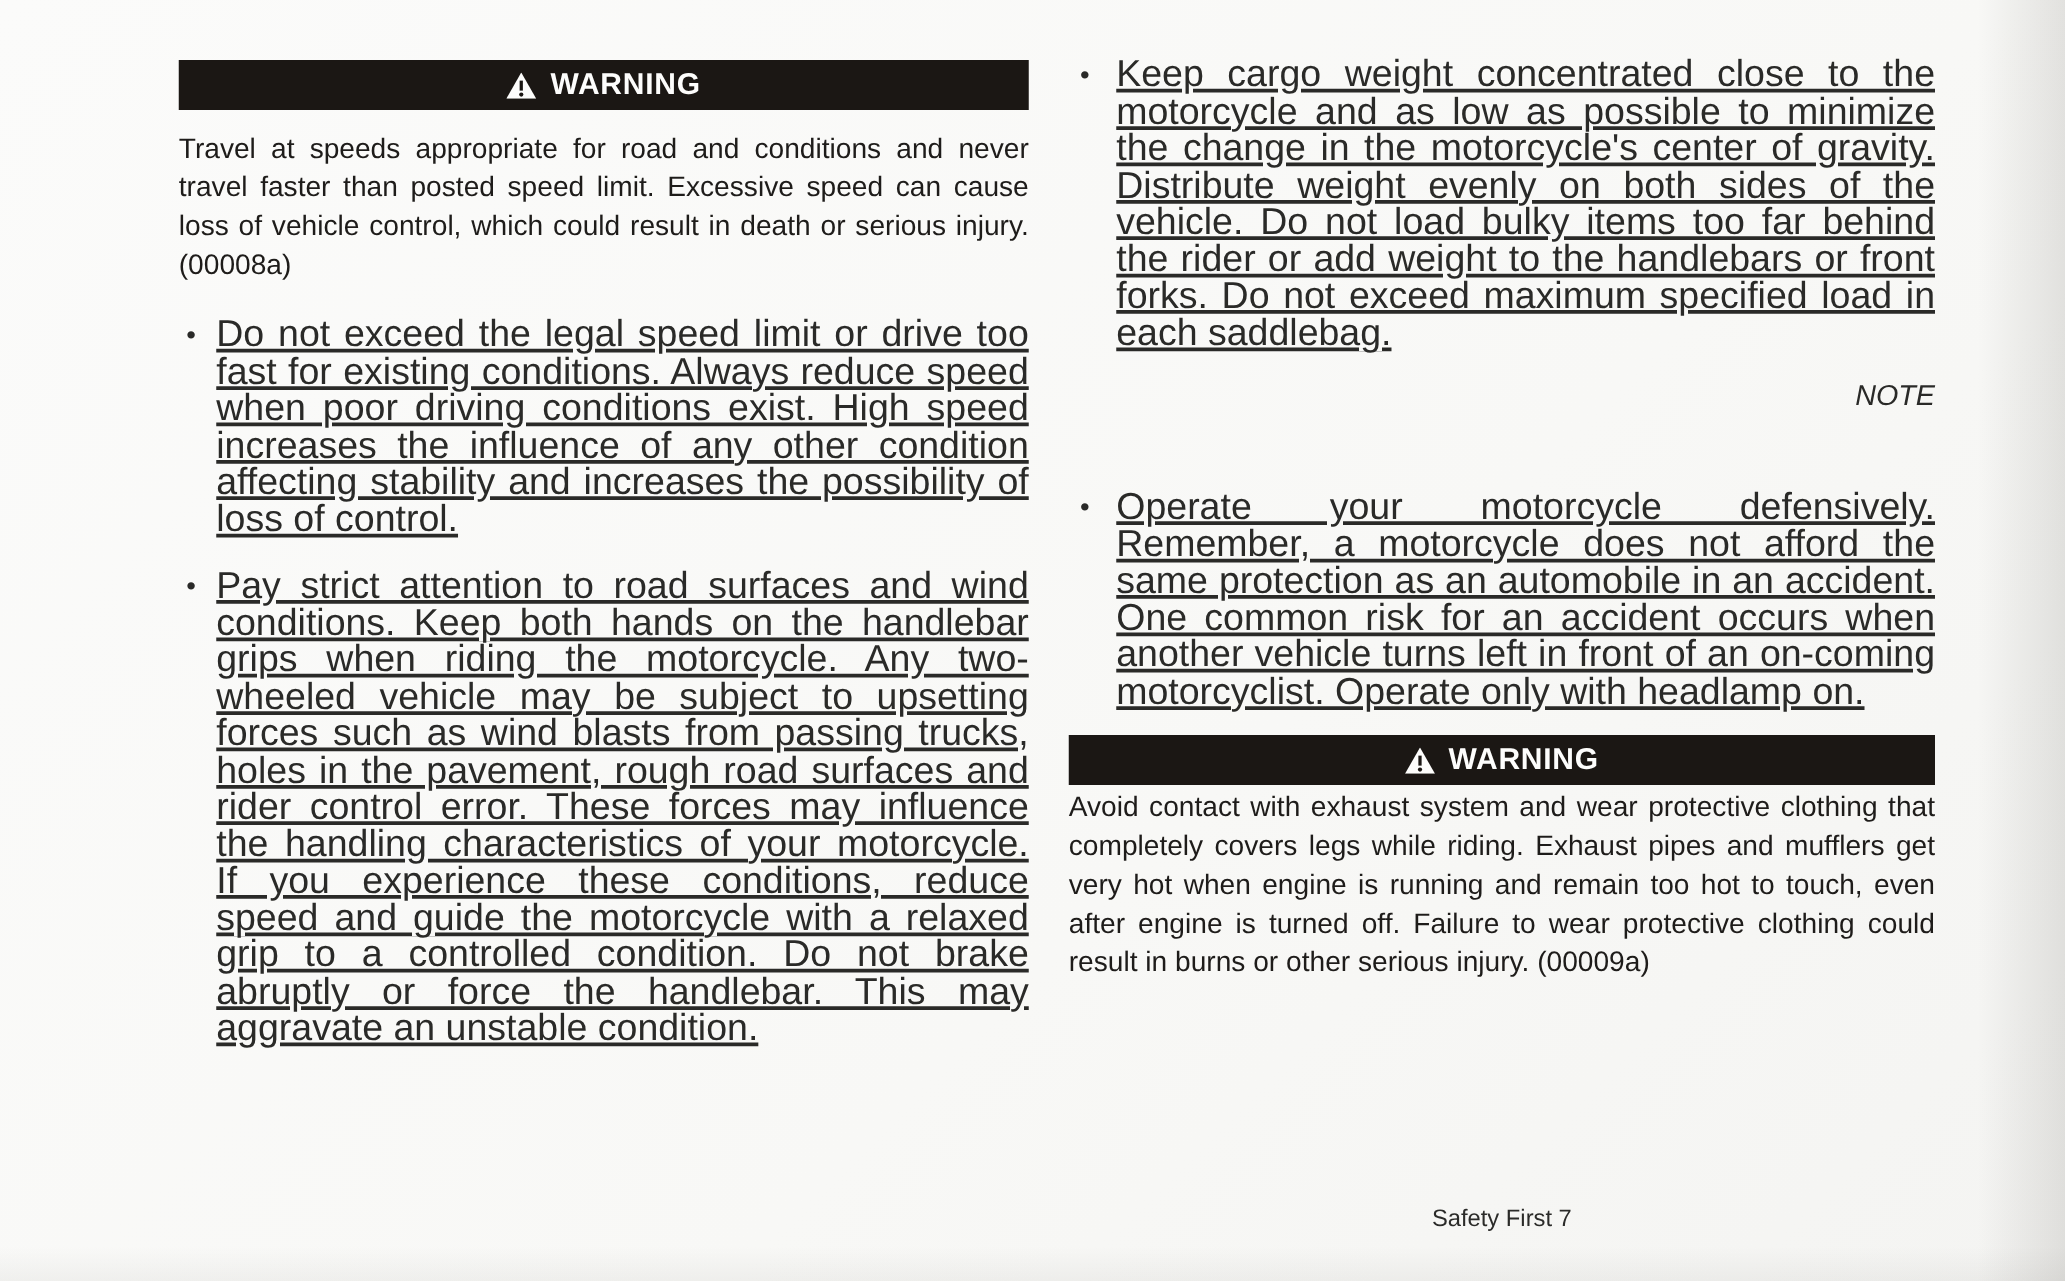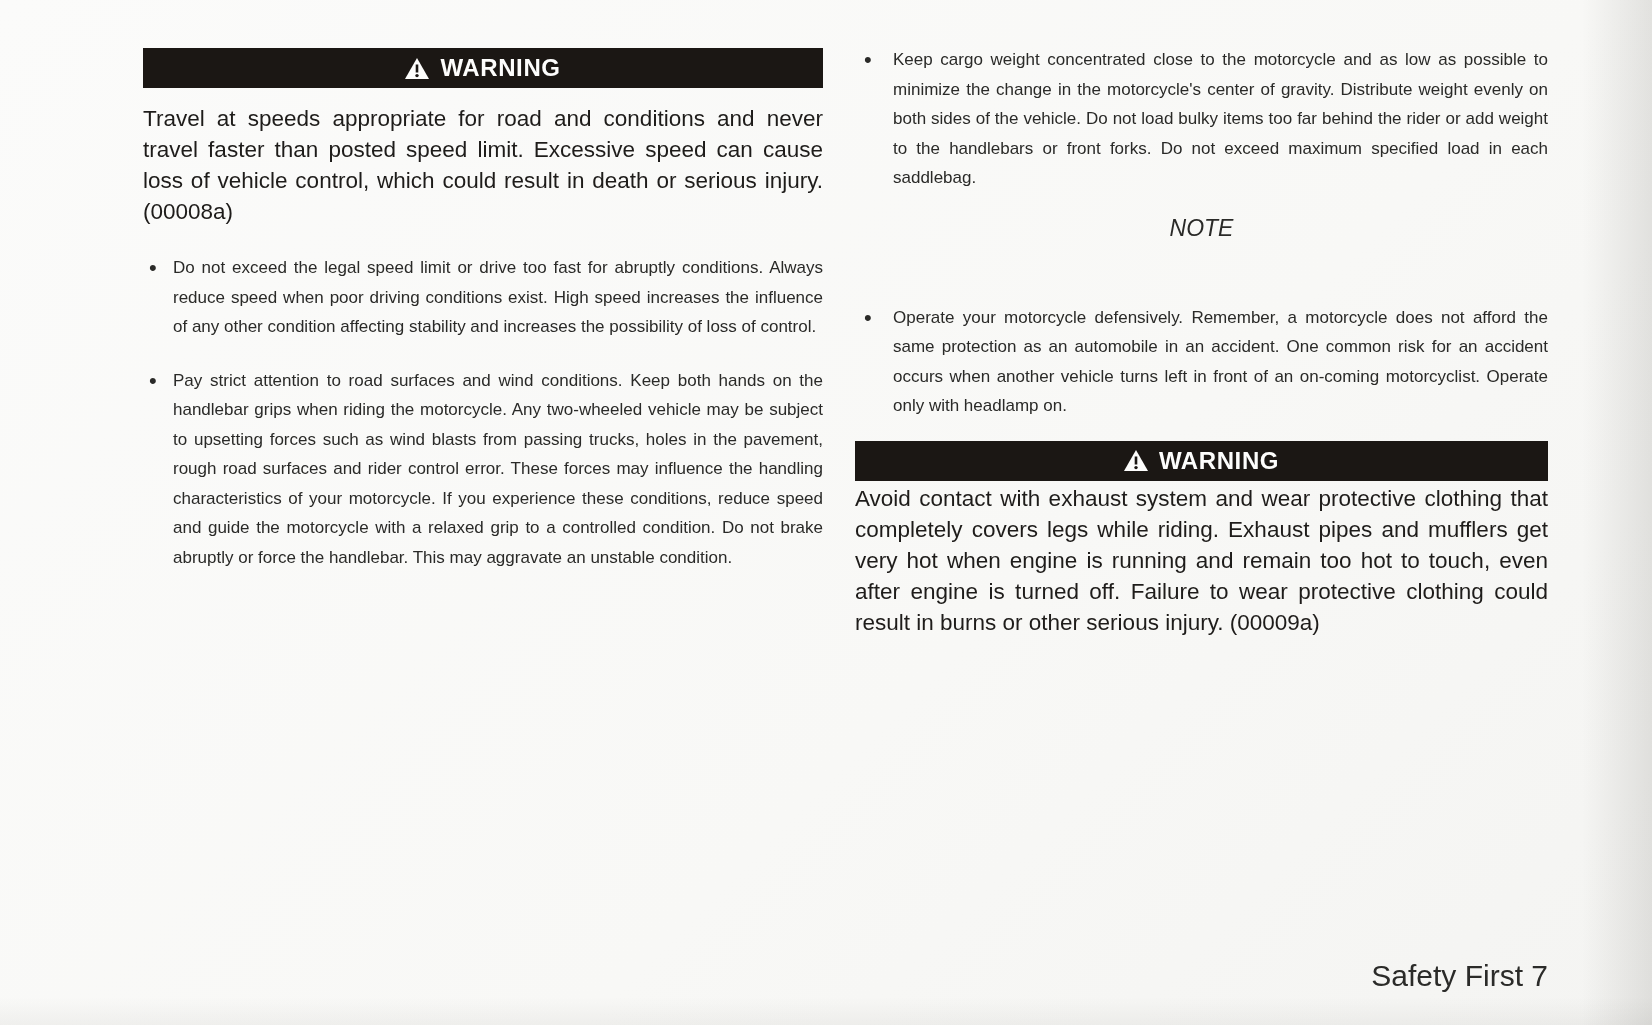--- a/index.html
+++ b/index.html
@@ -84,53 +84,54 @@
     flex: 0 0 30px;
     padding-left: 6px;
     box-sizing: border-box;
     font-size: 22px;
     line-height: 29.5px;
     color: #2a2a28;
   }
   .col-right .bullet-glyph { flex-basis: 38px; padding-left: 9px; }
   .bullet-text {
     flex: 1;
-    font-size: 17px;
+    font-size: 30px;
     line-height: 29.5px;
     text-align: justify;
     color: #2a2a28;
+    text-decoration: underline;
   }
 
   .col-right .bullet-list-top { margin-top: 0; }
 
   .note-heading {
     margin: 20px 0 0 0;
-    text-align: center;
+    text-align: right;
     font-style: italic;
     font-size: 23px;
     line-height: 30px;
     color: #2a2a28;
   }
   .note-body {
     margin: 0;
     font-style: italic;
     font-size: 23px;
     line-height: 30px;
     color: #2a2a28;
   }
   .bullet-list-mid { margin-top: 60px; }
   .col-right .warn-bar { margin-top: 20px; }
 
   .page-footer {
     position: absolute;
     top: 962px;
     left: 855px;
     width: 693px;
-    text-align: right;
-    font-size: 30px;
+    text-align: center;
+    font-size: 19px;
     line-height: 28px;
     color: #2b2b29;
   }
 </style>
 </head>
 <body>
 
 <div class="page">
 
   <div class="col col-left">
@@ -144,21 +145,21 @@
         </svg>
       </span>
       <span>WARNING</span>
     </div>
 
     <p class="warn-body">Travel at speeds appropriate for road and conditions and never travel faster than posted speed limit. Excessive speed can cause loss of vehicle control, which could result in death or serious injury. (00008a)</p>
 
     <ul class="bullet-list">
       <li class="bullet-item">
         <span class="bullet-glyph">•</span>
-        <div class="bullet-text">Do not exceed the legal speed limit or drive too fast for abruptly conditions. Always reduce speed when poor driving conditions exist. High speed increases the influence of any other condition affecting stability and increases the possibility of loss of control.</div>
+        <div class="bullet-text">Do not exceed the legal speed limit or drive too fast for existing conditions. Always reduce speed when poor driving conditions exist. High speed increases the influence of any other condition affecting stability and increases the possibility of loss of control.</div>
       </li>
       <li class="bullet-item">
         <span class="bullet-glyph">•</span>
         <div class="bullet-text">Pay strict attention to road surfaces and wind conditions. Keep both hands on the handlebar grips when riding the motorcycle. Any two-wheeled vehicle may be subject to upsetting forces such as wind blasts from passing trucks, holes in the pavement, rough road surfaces and rider control error. These forces may influence the handling characteristics of your motorcycle. If you experience these conditions, reduce speed and guide the motorcycle with a relaxed grip to a controlled condition. Do not brake abruptly or force the handlebar. This may aggravate an unstable condition.</div>
       </li>
     </ul>
 
   </div>
 
   <div class="col col-right">

